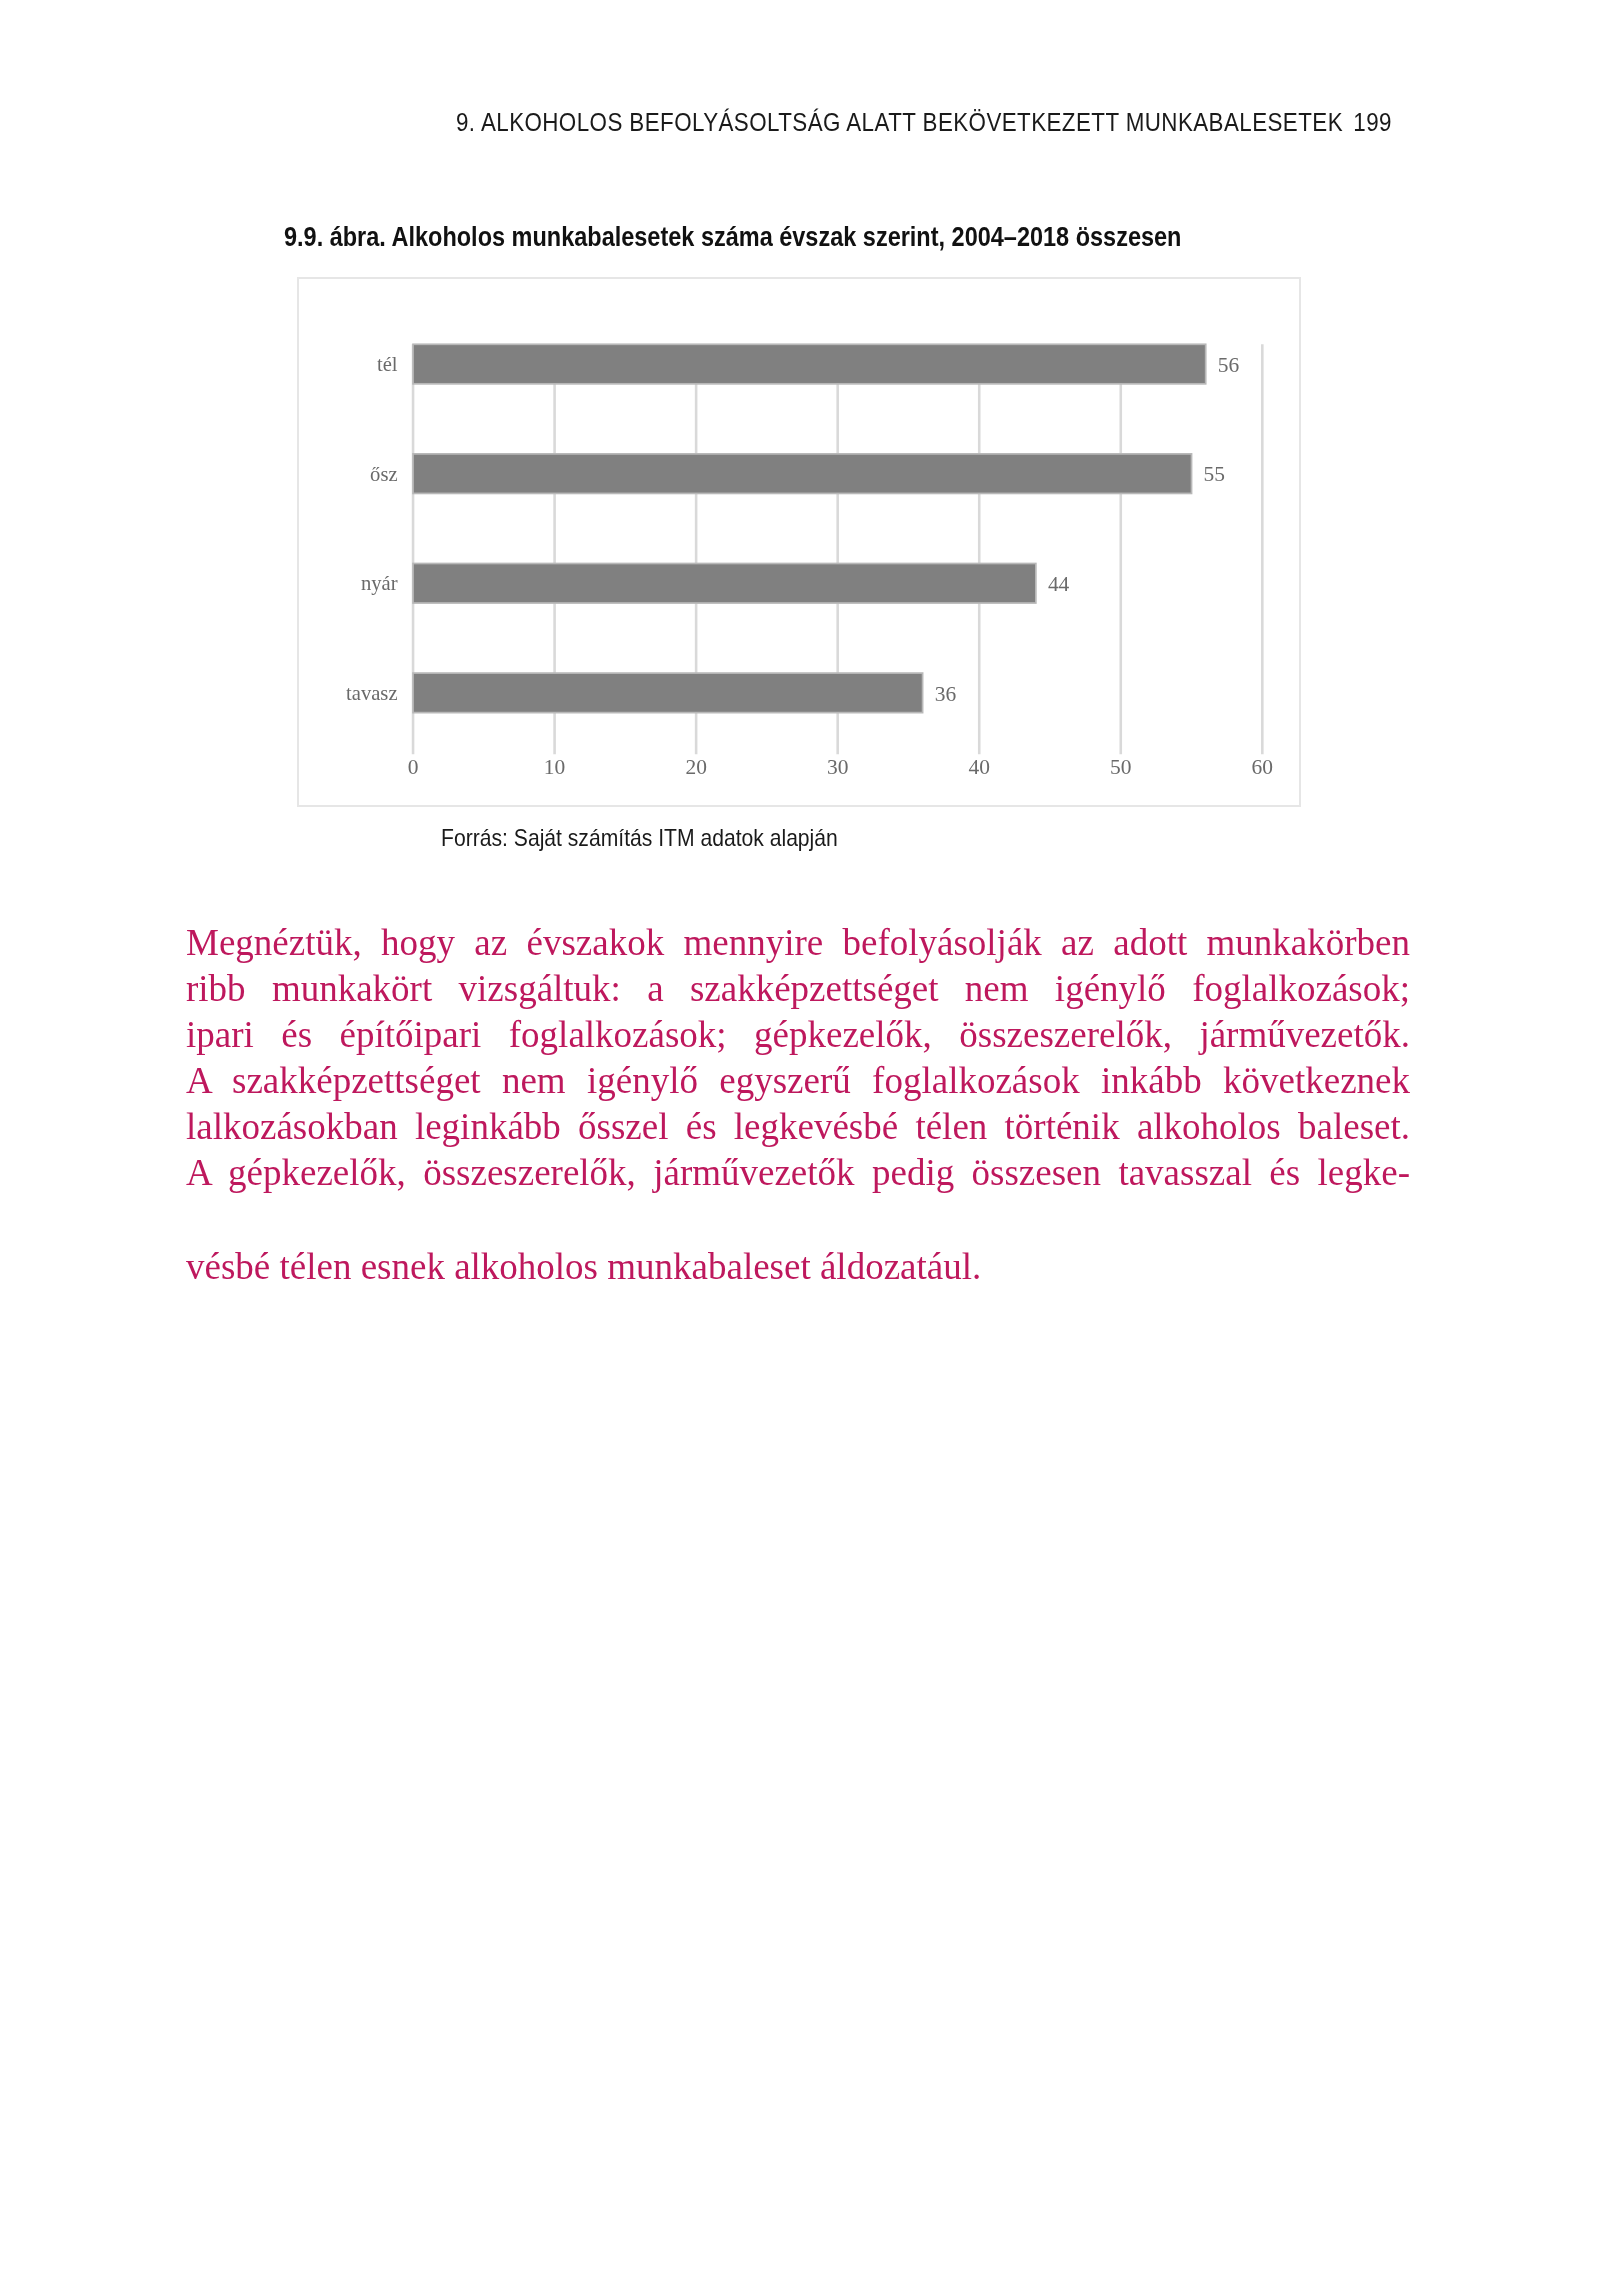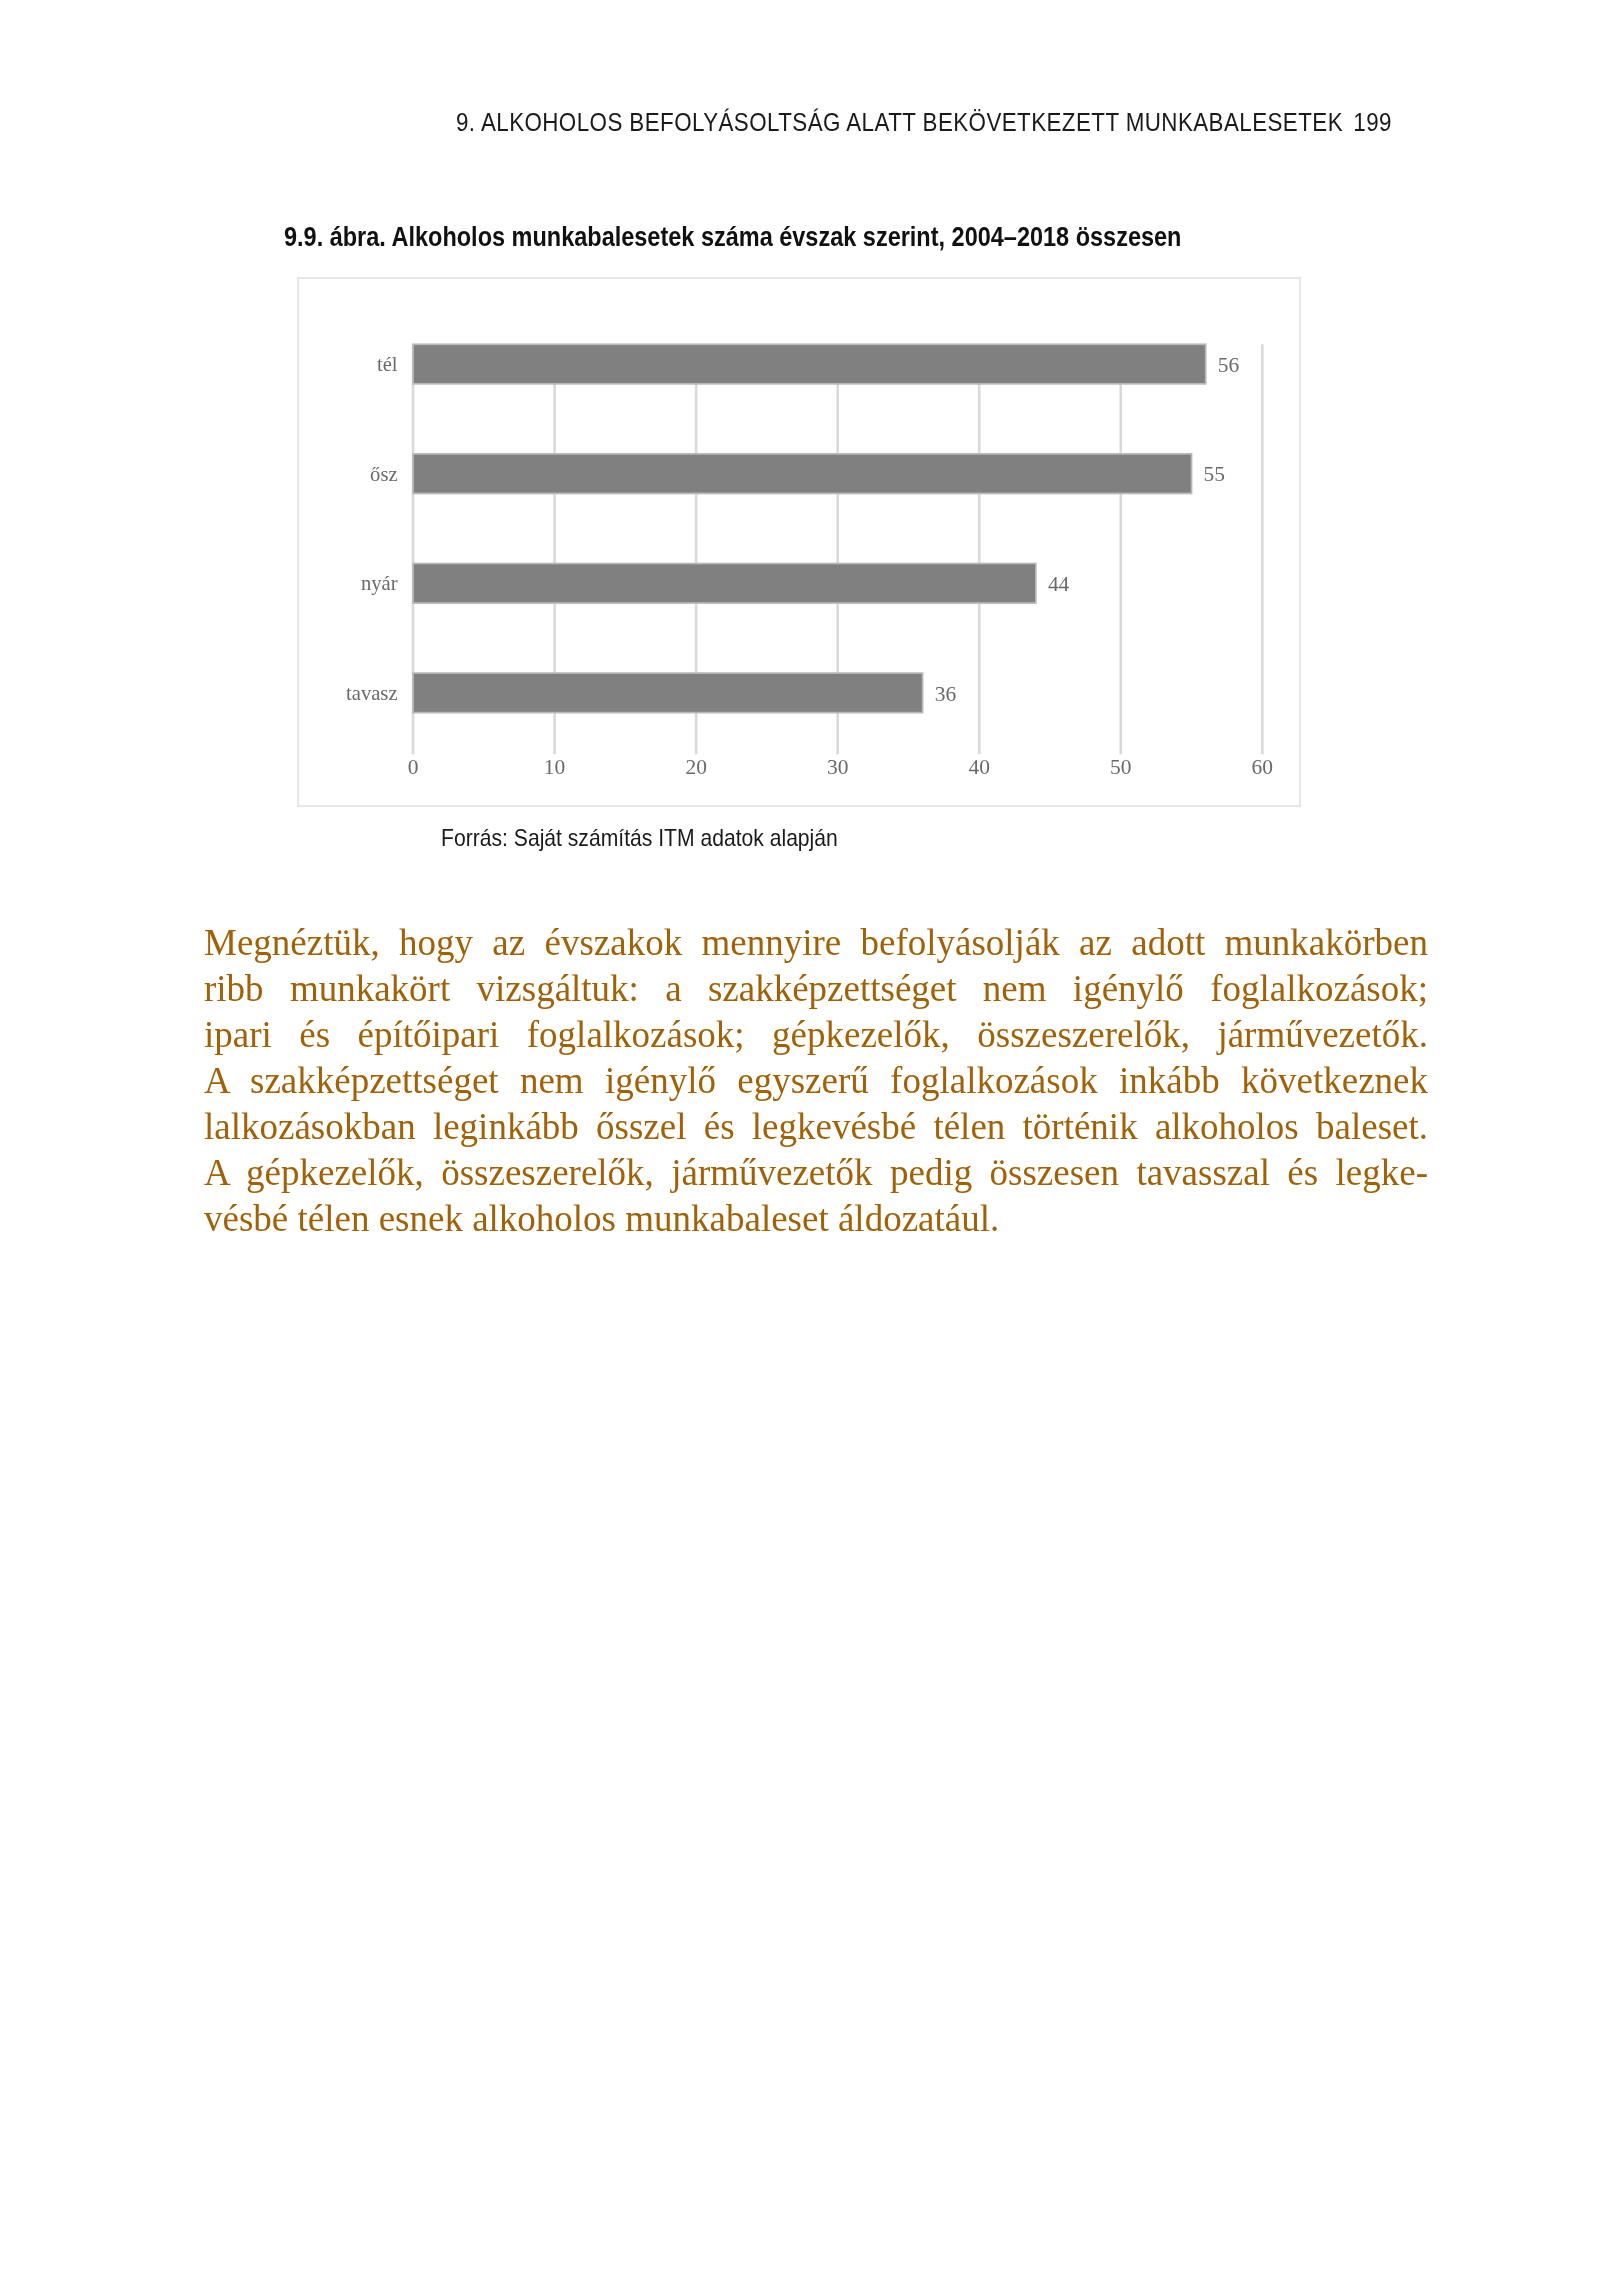--- a/index.html
+++ b/index.html
@@ -24,26 +24,26 @@
     }
     .chart-svg { position: absolute; left: 297px; top: 277px; }
 
     .source-note {
       position: absolute; left: 0; width: 1278px; top: 824px; text-align: center;
       font-family: "Liberation Sans", sans-serif; font-size: 24px; color: #1a1a1a;
     }
     .source-note span { display: inline-block; transform: scaleX(0.88); }
 
     .body-text {
-      position: absolute; left: 204px; top: 920px; width: 1224px;
+      position: absolute; left: 186px; top: 920px; width: 1224px;
       font-family: "Liberation Serif", serif; font-size: 37px; line-height: 46px;
-      color: #a16207; text-align: justify;
+      color: #be185d; text-align: justify;
     }
     .body-text .line { display: block; white-space: nowrap; text-align-last: justify; }
-    .body-text .line.last { text-align-last: left; }
+    .body-text .line.last { text-align-last: left; margin-top: 48px; }
   </style>
 </head>
 <body>
 
 <div class="running-header">
   <span>9. ALKOHOLOS BEFOLYÁSOLTSÁG ALATT BEKÖVETKEZETT MUNKABALESETEK</span><span class="page-num">199</span>
 </div>
 
 <div class="figure-title">9.9. ábra. Alkoholos munkabalesetek száma évszak szerint, 2004–2018 összesen</div>
 

